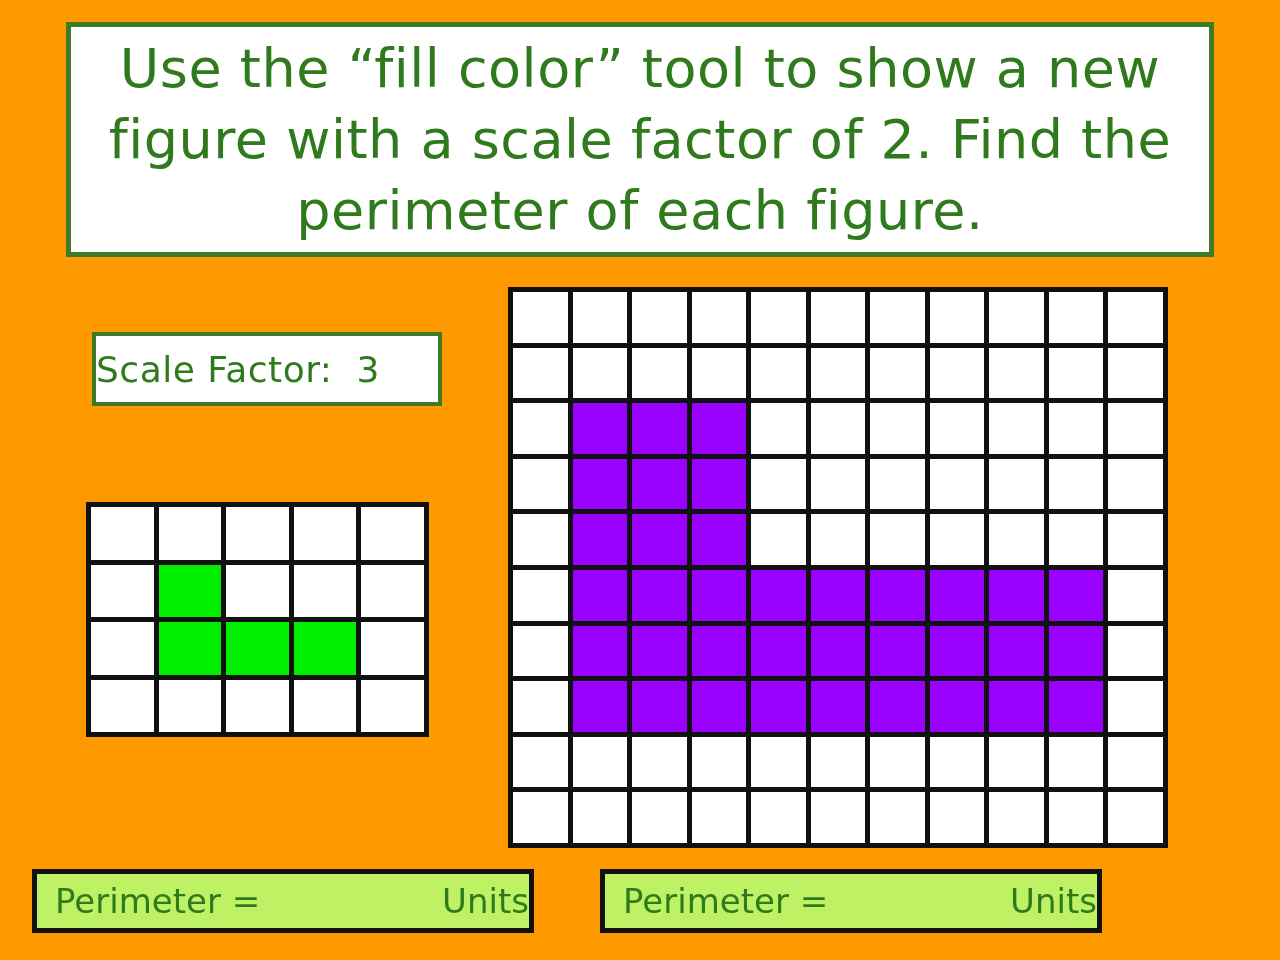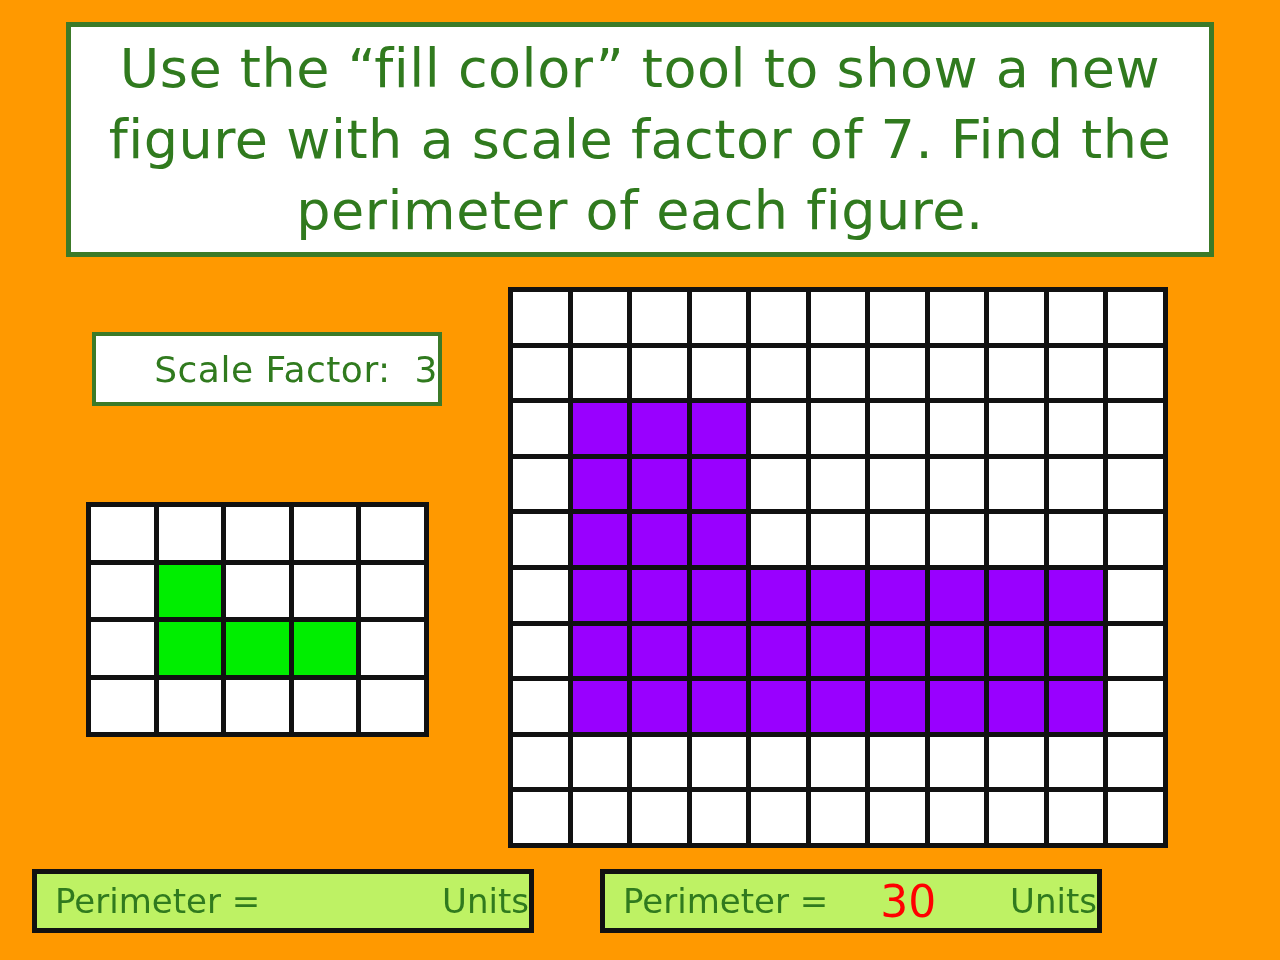--- a/index.html
+++ b/index.html
@@ -45,21 +45,21 @@
     position: absolute;
     left: 92px;
     top: 332px;
     width: 350px;
     height: 74px;
     background: #ffffff;
     border: 4px solid #3c7a28;
     box-sizing: border-box;
     display: flex;
     align-items: center;
-    justify-content: flex-end;
+    justify-content: flex-start;
   }
   #scale-factor-box .sf-text {
     color: #307a1e;
     font-size: 36px;
     letter-spacing: 0.5px;
     white-space: pre;
   }
 
   
   .grid {
@@ -133,21 +133,21 @@
     color: #307a1e;
     font-size: 34px;
     margin-left: auto;
     white-space: pre;
   }
 </style>
 </head>
 <body>
 
 <div id="instruction-banner">
-  <div id="instruction-text">Use the “fill color” tool to show a new figure with a scale factor of 7. Find the perimeter of each figure.</div>
+  <div id="instruction-text">Use the “fill color” tool to show a new figure with a scale factor of 2. Find the perimeter of each figure.</div>
 </div>
 
 <div id="scale-factor-box">
   <span class="sf-text">Scale Factor:  3</span>
 </div>
 
 <div id="small-grid" class="grid">
     <div class="cell"></div>
     <div class="cell"></div>
     <div class="cell"></div>
@@ -283,15 +283,14 @@
     <div class="cell"></div>
   </div>
 
 <div id="perimeter-box-small" class="perimeter-box">
   <span class="perim-label">Perimeter =</span>
   <span class="perim-units">Units</span>
 </div>
 
 <div id="perimeter-box-large" class="perimeter-box">
   <span class="perim-label">Perimeter =</span>
-  <span class="perim-value">30</span>
   <span class="perim-units">Units</span>
 </div>
 
 </body></html>

